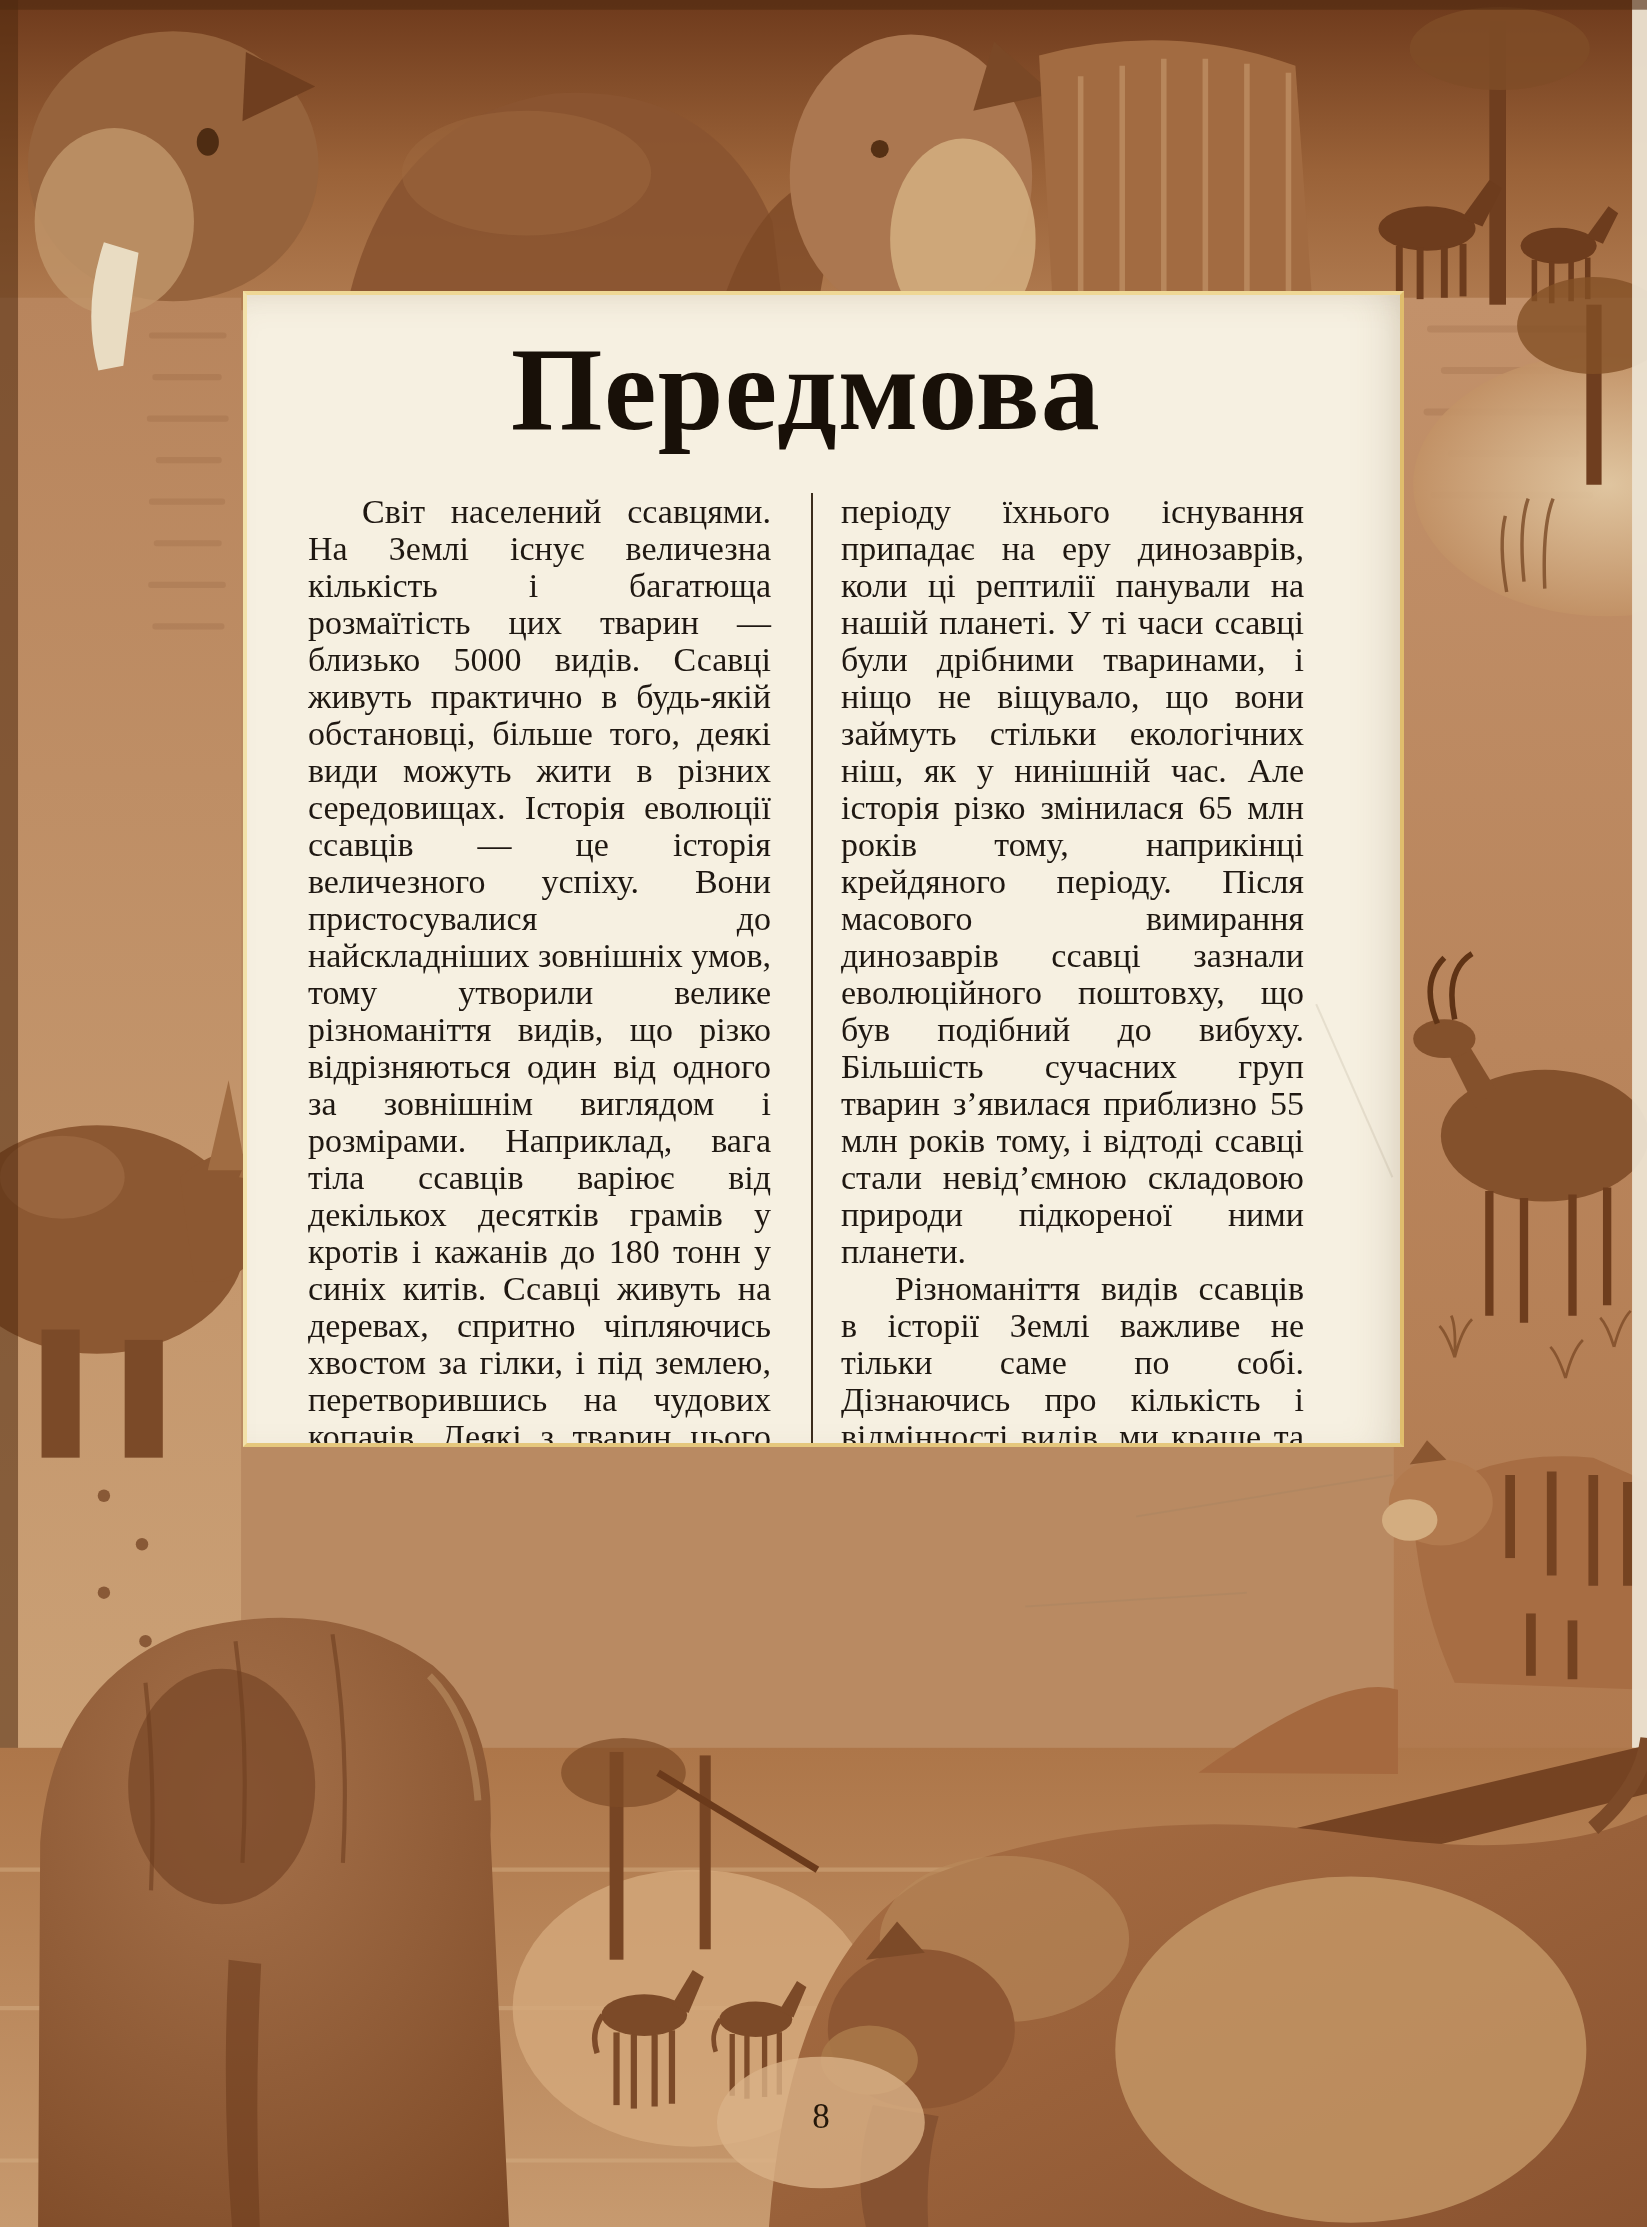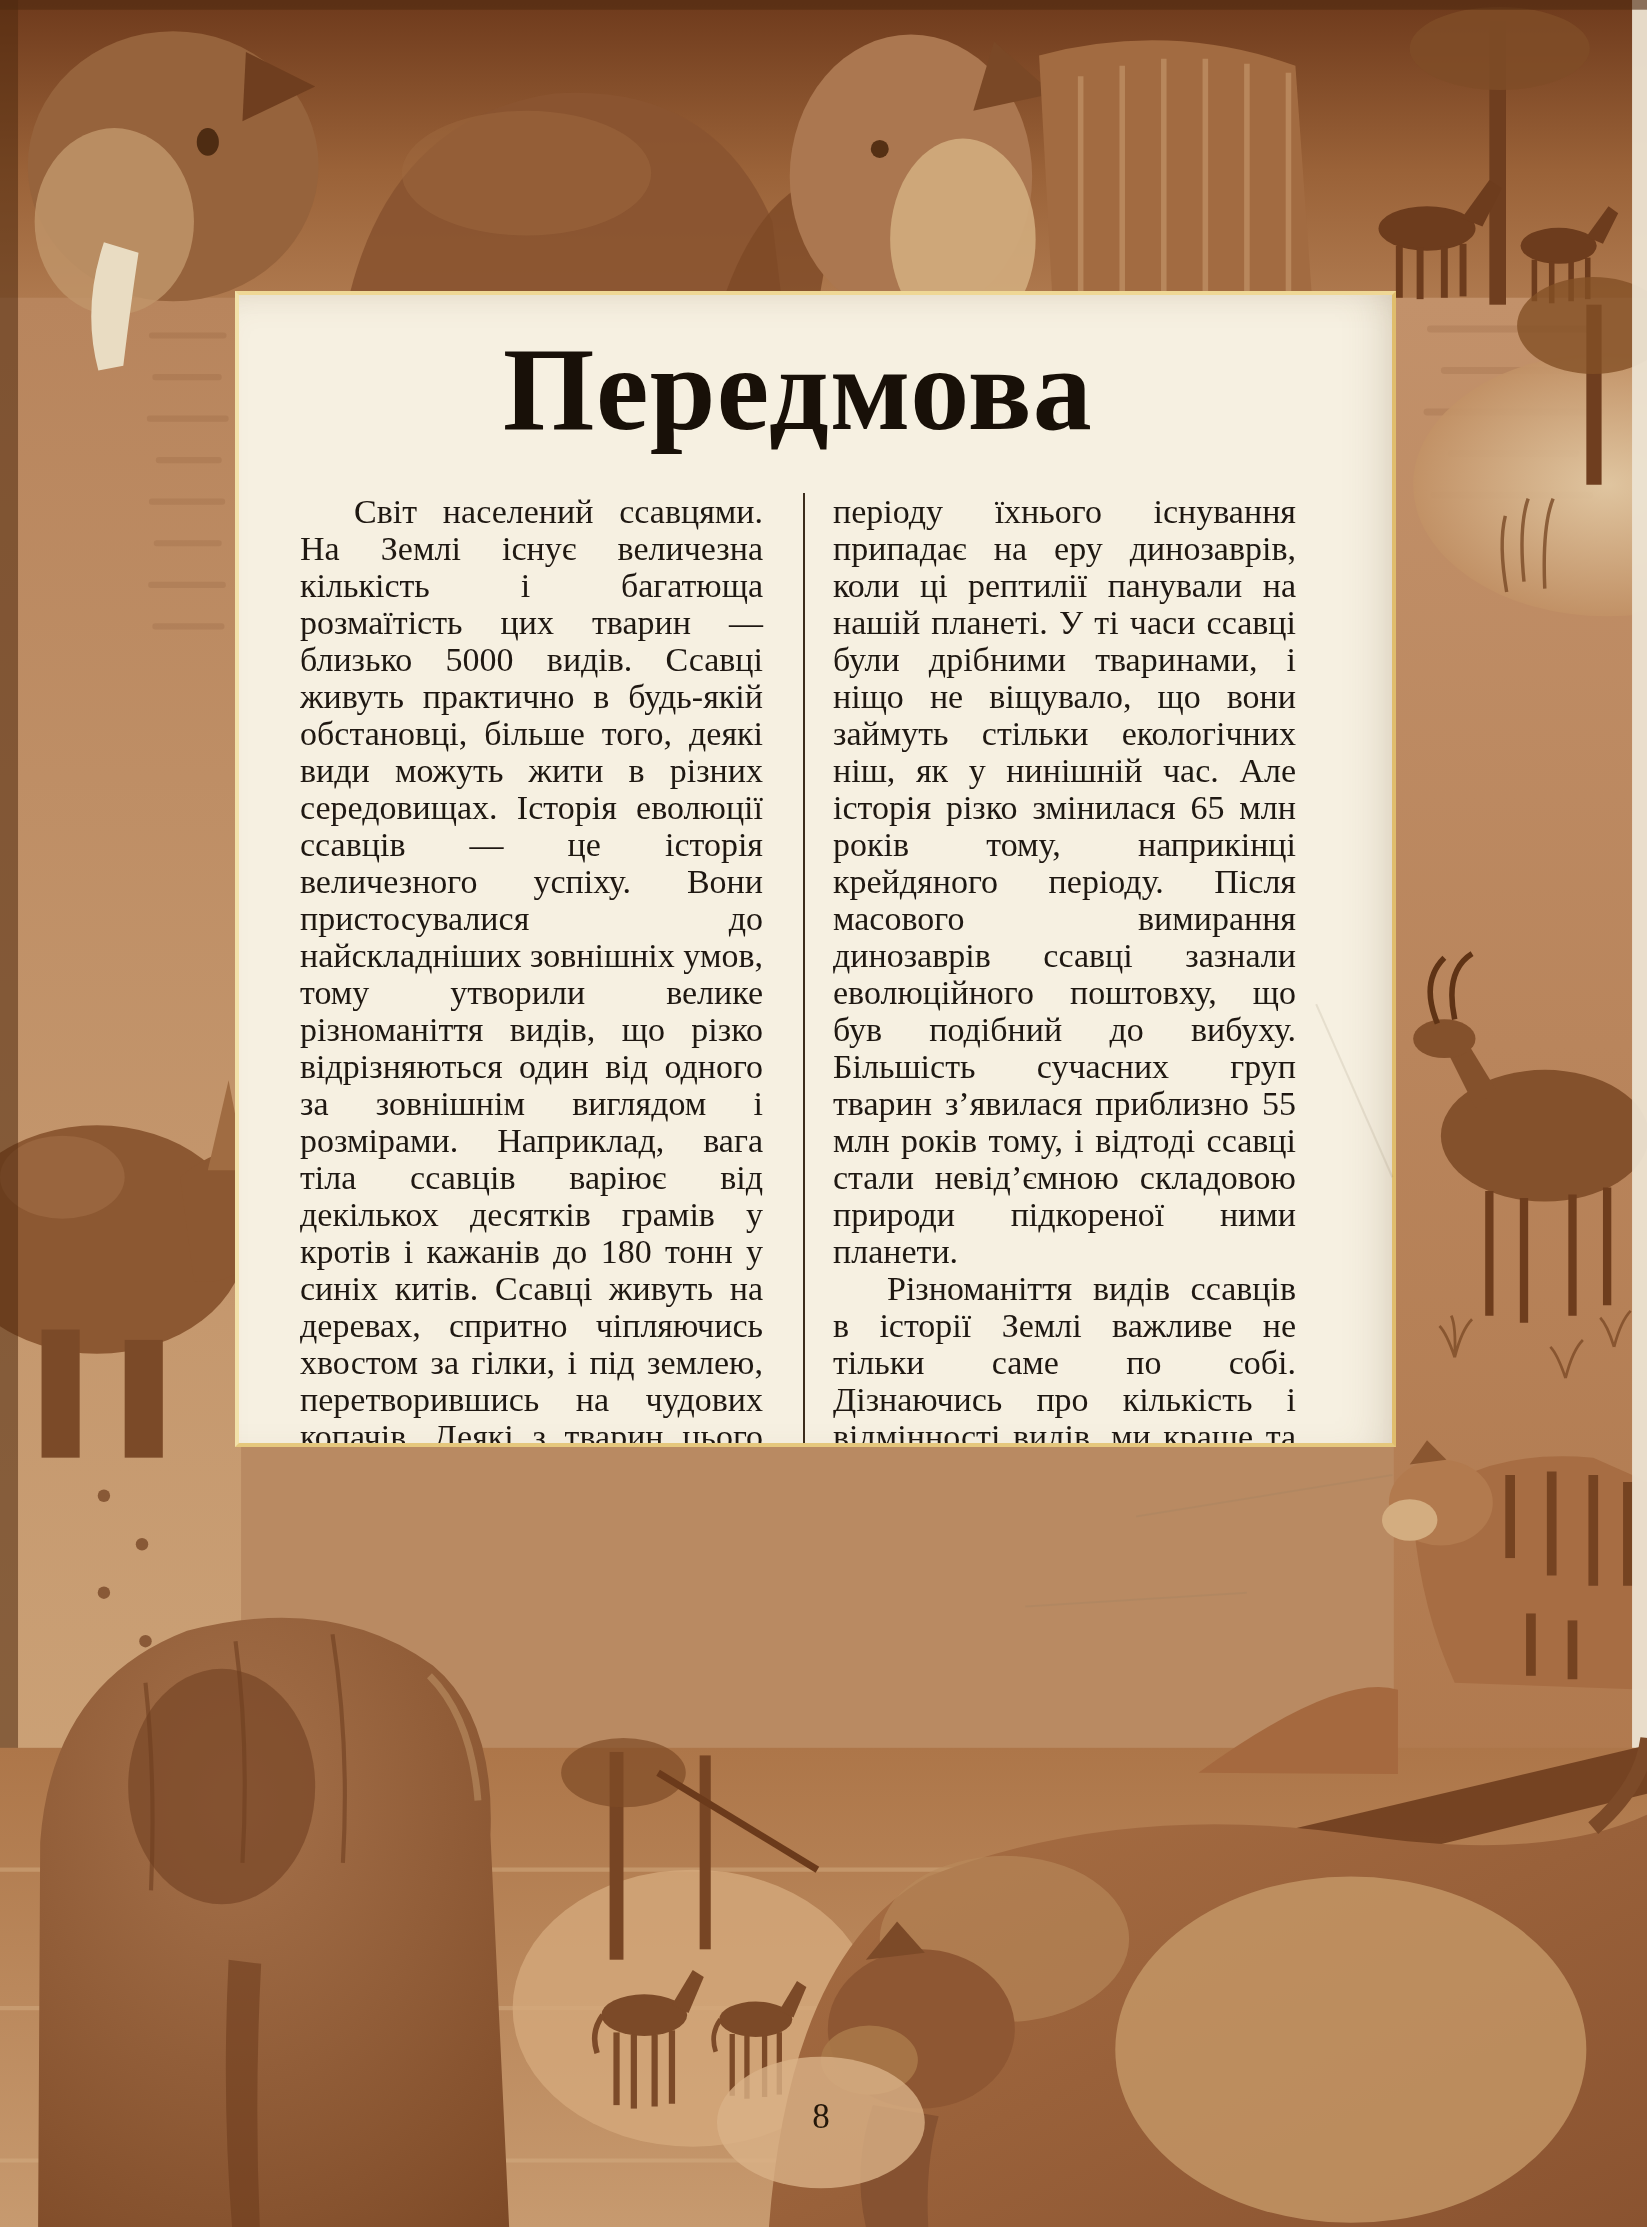--- a/index.html
+++ b/index.html
@@ -9,21 +9,21 @@
     background:#b5835c;
     font-family:"Liberation Serif","DejaVu Serif",serif;
   }
   .page{position:relative;width:1648px;height:2227px;}
   svg.layer{position:absolute;left:0;top:0;width:1648px;height:2227px;pointer-events:none;}
   .bg{z-index:0;}
   .fg{z-index:2;}
 
   .content-box{
     position:absolute;z-index:1;
-    left:235px;top:291px;
+    left:243px;top:291px;
     width:1161px;height:1156px;
     box-sizing:border-box;
     background:#f6f0e1;
     border:4.2px solid;
     border-color:#efd795 #e0bd6c #e5c77c #f2e1a9;
     box-shadow: inset -31px 0 48px -31px rgba(120,95,60,.28),
                 inset 0 24px 42px -31px rgba(120,95,60,.18);
     padding:36px 96px 0 61px;
     overflow:hidden;
   }

